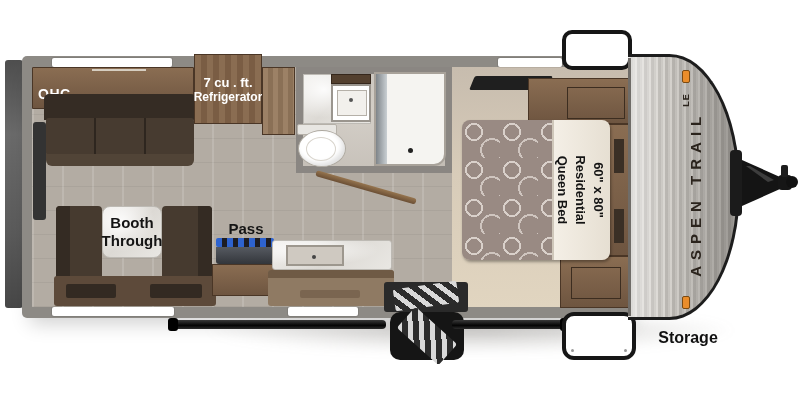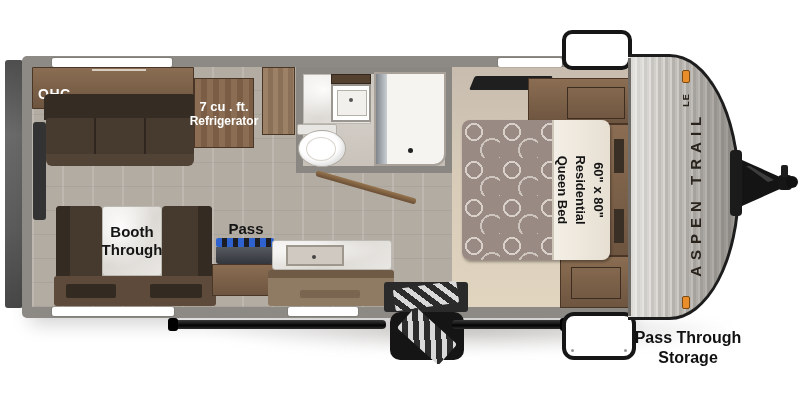--- a/index.html
+++ b/index.html
@@ -82,21 +82,21 @@
 
   <div class="abs wood" style="left:32px;top:67px;width:162px;height:42px;border-radius:0 0 6px 0;"></div>
   <span class="abs" style="left:38px;top:86px;font-size:14px;font-weight:700;color:#ffffff;letter-spacing:.5px;">OHC</span>
   <div class="abs" style="left:44px;top:94px;width:152px;height:72px;">
     <div class="abs" style="left:0;top:0;width:152px;height:26px;background:#352c24;border-radius:5px 5px 0 0;"></div>
     <div class="abs" style="left:2px;top:24px;width:148px;height:38px;border-radius:3px;
          background:repeating-linear-gradient(90deg,#473b30 0 48px,#2e261f 48px 50px);"></div>
     <div class="abs" style="left:2px;top:60px;width:148px;height:12px;background:#514437;border-radius:0 0 6px 6px;"></div>
   </div>
 
-  <div class="abs woodv" style="left:194px;top:78px;width:60px;height:70px;">
+  <div class="abs woodv" style="left:194px;top:54px;width:68px;height:70px;">
     <div style="width:100%;height:100%;display:flex;flex-direction:column;align-items:center;justify-content:center;">
       <span style="font-size:13px;font-weight:700;color:#fff;">7 cu . ft.</span>
       <span style="font-size:12px;font-weight:700;color:#fff;">Refrigerator</span>
     </div>
   </div>
   <div class="abs woodv" style="left:262px;top:67px;width:33px;height:68px;background:repeating-linear-gradient(90deg,#9c8166 0 5px,#8a7056 5px 10px);"></div>
 
   <div class="abs" id="bathroom"></div>
   <div class="abs marble" style="left:303px;top:74px;width:68px;height:50px;"></div>
   <div class="abs" style="left:331px;top:74px;width:40px;height:10px;background:#53402f;border:1px solid #35271c;box-sizing:border-box;"></div>
@@ -135,21 +135,21 @@
     <span>Residential</span>
     <span>Queen Bed</span>
   </div>
 
   <div class="abs" style="left:56px;top:206px;width:46px;height:88px;background:#463a2f;border-radius:4px;">
     <div style="position:absolute;left:0;top:0;width:14px;height:88px;background:#342b23;border-radius:4px 0 0 4px;"></div>
   </div>
   <div class="abs" style="left:162px;top:206px;width:50px;height:88px;background:#463a2f;border-radius:4px;">
     <div style="position:absolute;right:0;top:0;width:14px;height:88px;background:#342b23;border-radius:0 4px 4px 0;"></div>
   </div>
-  <div class="abs marble" style="left:102px;top:206px;width:60px;height:70px;border-radius:3px;display:flex;flex-direction:column;align-items:center;justify-content:center;">
+  <div class="abs marble" style="left:102px;top:206px;width:60px;height:52px;border-radius:8px;display:flex;flex-direction:column;align-items:center;justify-content:center;">
     <span class="lbl" style="font-size:15px;line-height:18px;">Booth</span>
     <span class="lbl" style="font-size:15px;line-height:18px;">Through</span>
   </div>
   <div class="abs" style="left:54px;top:276px;width:162px;height:30px;background:#5d4a3a;border-radius:3px;">
     <div style="position:absolute;left:12px;top:8px;width:50px;height:14px;background:#332a22;border-radius:2px;"></div>
     <div style="position:absolute;left:96px;top:8px;width:52px;height:14px;background:#332a22;border-radius:2px;"></div>
   </div>
 
   <span class="abs lbl" style="left:222px;top:220px;width:48px;text-align:center;font-size:15px;">Pass</span>
   <div class="abs" style="left:216px;top:238px;width:58px;height:26px;">
@@ -198,17 +198,16 @@
   <svg class="abs" style="left:726px;top:148px;" width="72" height="72" viewBox="0 0 72 72">
     <rect x="4" y="2" width="12" height="66" rx="4" fill="#1b1b1b"></rect>
     <polygon points="16,12 16,58 54,41 54,29" fill="#141414"></polygon>
     <polygon points="20,18 24,18 48,32 42,34" fill="#3d3d3d"></polygon>
     <rect x="52" y="27" width="14" height="15" rx="4" fill="#161616"></rect>
     <rect x="55" y="17" width="7" height="12" rx="2" fill="#1d1d1d"></rect>
     <circle cx="66" cy="34" r="6" fill="#111111"></circle>
   </svg>
 
   <div class="abs" id="storage-label">
-    <span>Pass Through</span>
     <span>Storage</span>
   </div>
 
 </div>
 
 </body></html>

